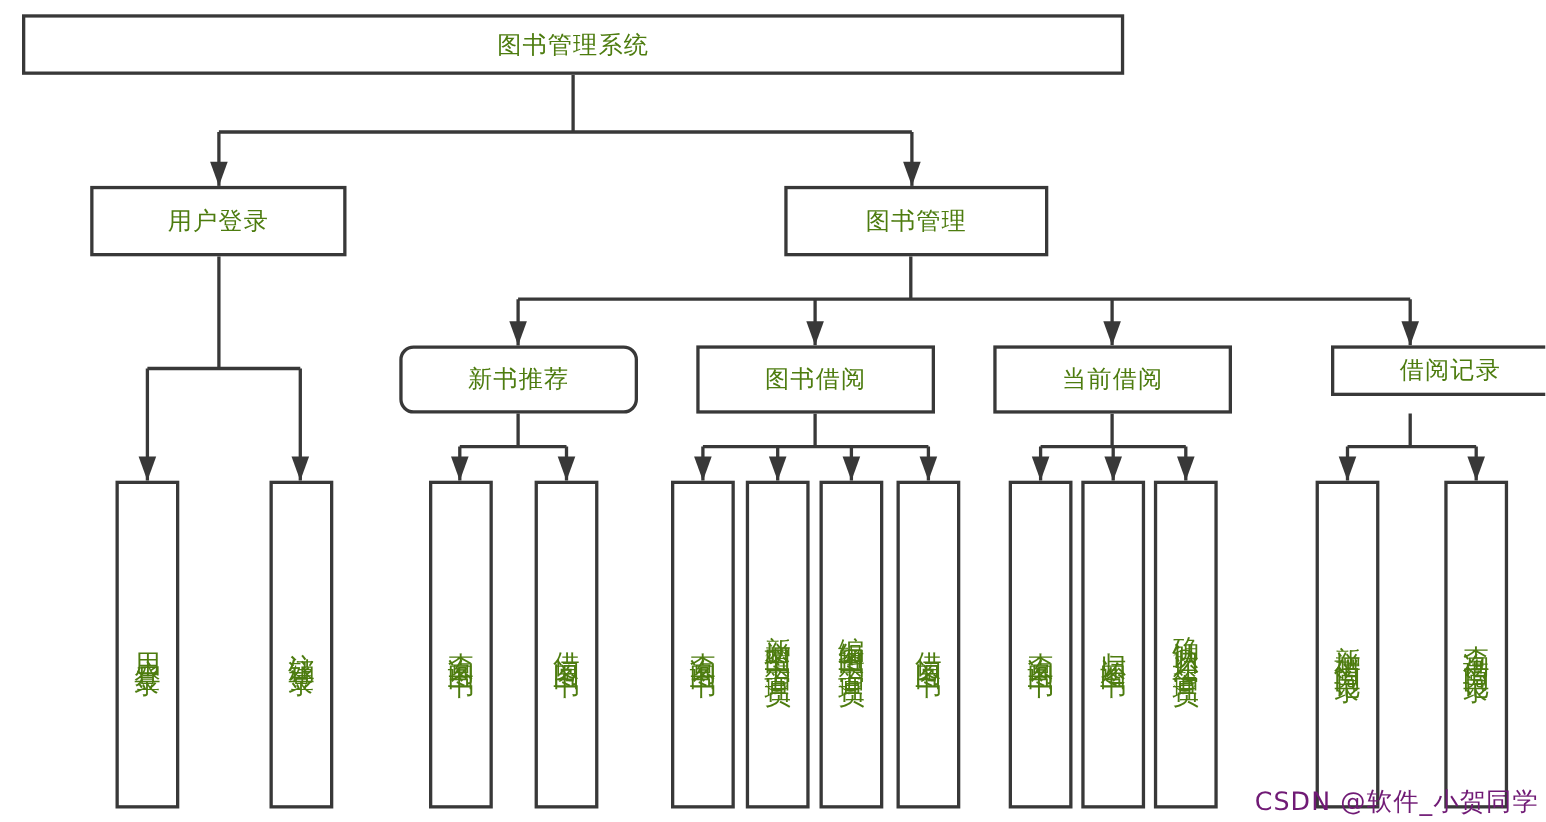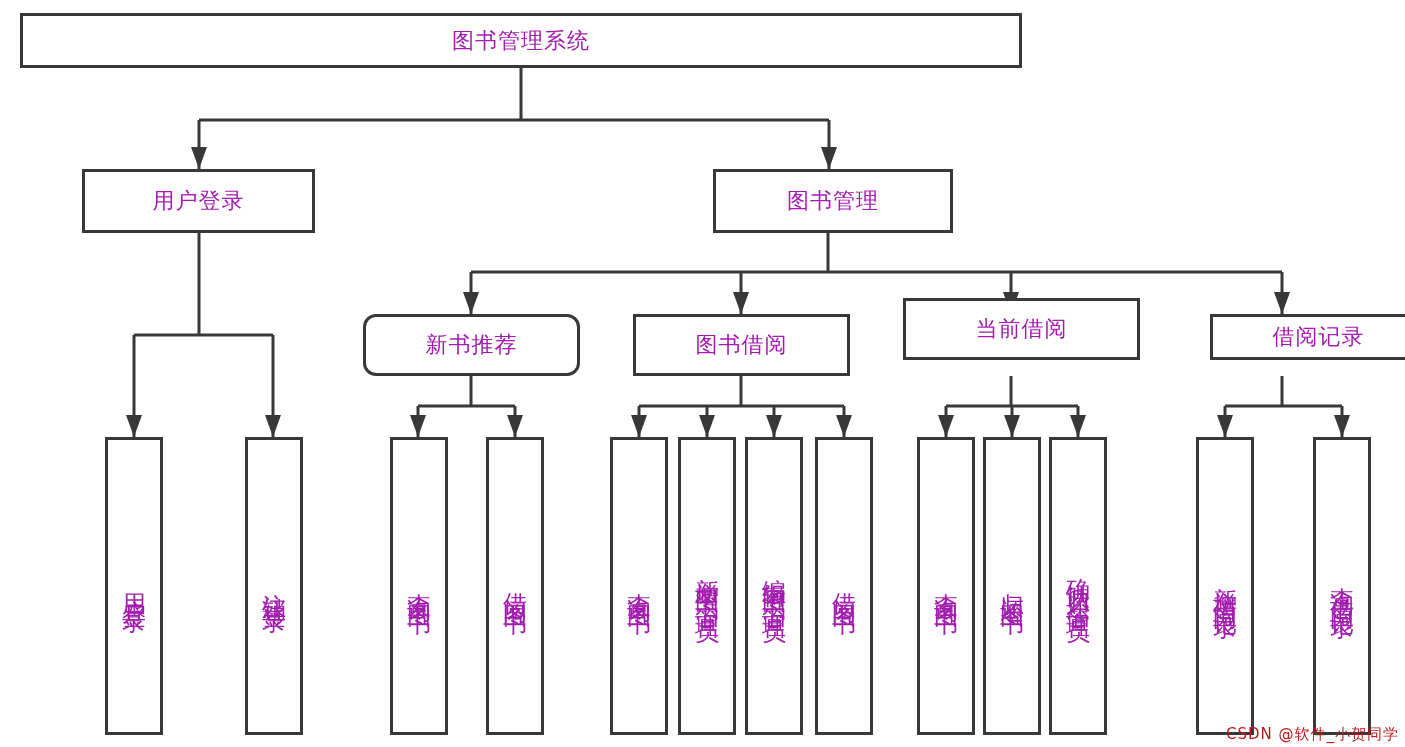--- a/index.html
+++ b/index.html
@@ -26,42 +26,42 @@
     stroke: none;
   }
   .box {
     position: absolute;
     box-sizing: border-box;
     background: #ffffff;
     border: 3px solid #383838;
     display: flex;
     align-items: center;
     justify-content: center;
-    color: #a21caf;
+    color: #4d7c0f;
     text-align: center;
   }
   .hbox { font-size: 22px; letter-spacing: 1px; }
   .root-box { font-size: 22px; }
   .leaf {
     width: 58px;
     top: 437px;
     height: 298px;
   }
   .leaf .vtext {
     writing-mode: vertical-rl;
     font-size: 24px;
     letter-spacing: 6px;
     line-height: 1;
   }
   .watermark {
     position: absolute;
     right: 6px;
     bottom: 3px;
-    font-size: 15px;
-    color: #b91c1c;
+    font-size: 23px;
+    color: #701a75;
     letter-spacing: 1px;
     white-space: nowrap;
     z-index: 5;
   }
 </style>
 </head>
 <body>
 
 <div id="stage">
 
@@ -101,21 +101,21 @@
     <polygon points="1342,437 1334,415 1350,415"></polygon>
   </svg>
 
   <div class="box hbox root-box" style="left:20px; top:13px; width:1002px; height:55px;">图书管理系统</div>
 
   <div class="box hbox" style="left:82px; top:169px; width:233px; height:64px;">用户登录</div>
   <div class="box hbox" style="left:713px; top:169px; width:240px; height:64px;">图书管理</div>
 
   <div class="box hbox" style="left:363px; top:314px; width:217px; height:62px;border-radius:13px;">新书推荐</div>
   <div class="box hbox" style="left:633px; top:314px; width:217px; height:62px;">图书借阅</div>
-  <div class="box hbox" style="left:903px; top:298px; width:237px; height:62px;text-align:center;">当前借阅</div>
+  <div class="box hbox" style="left:903px; top:314px; width:217px; height:62px;text-align:center;">当前借阅</div>
   <div class="box hbox" style="left:1173px; top:314px; width:217px; height:46px;margin-left:37px;">借阅记录</div>
 
   <div class="box leaf" style="left:105px;">
     <span class="vtext">用户登录</span>
   </div>
   <div class="box leaf" style="left:245px;">
     <span class="vtext">注销登录</span>
   </div>
 
   <div class="box leaf" style="left:390px;">

